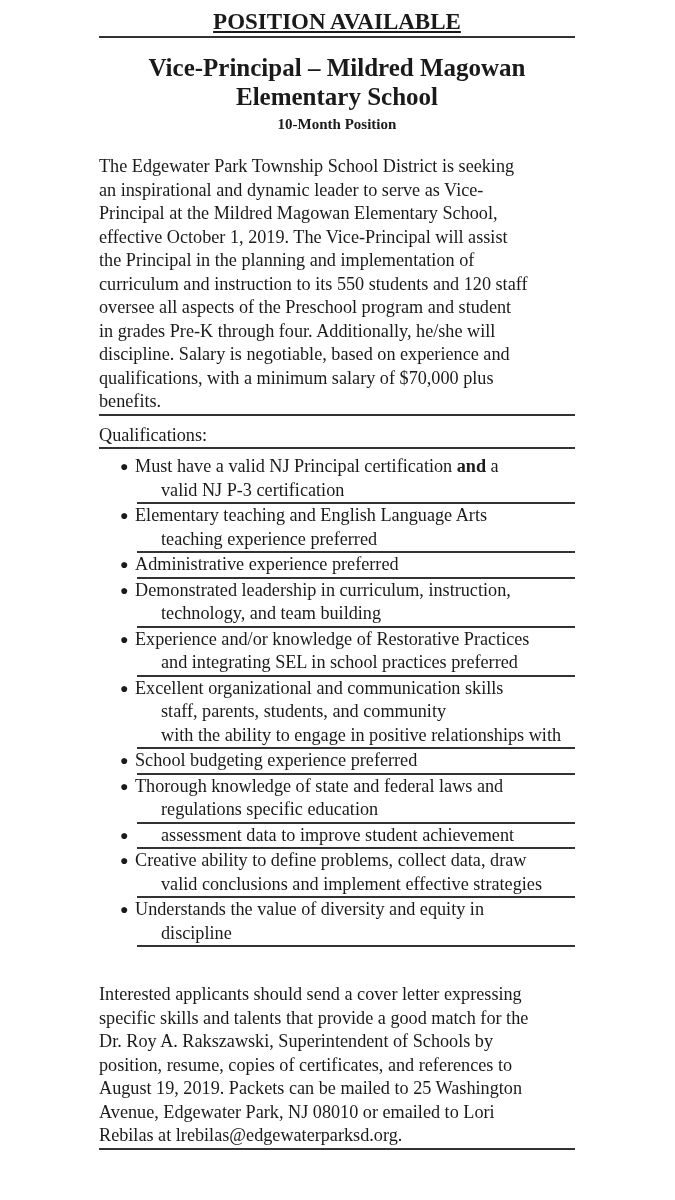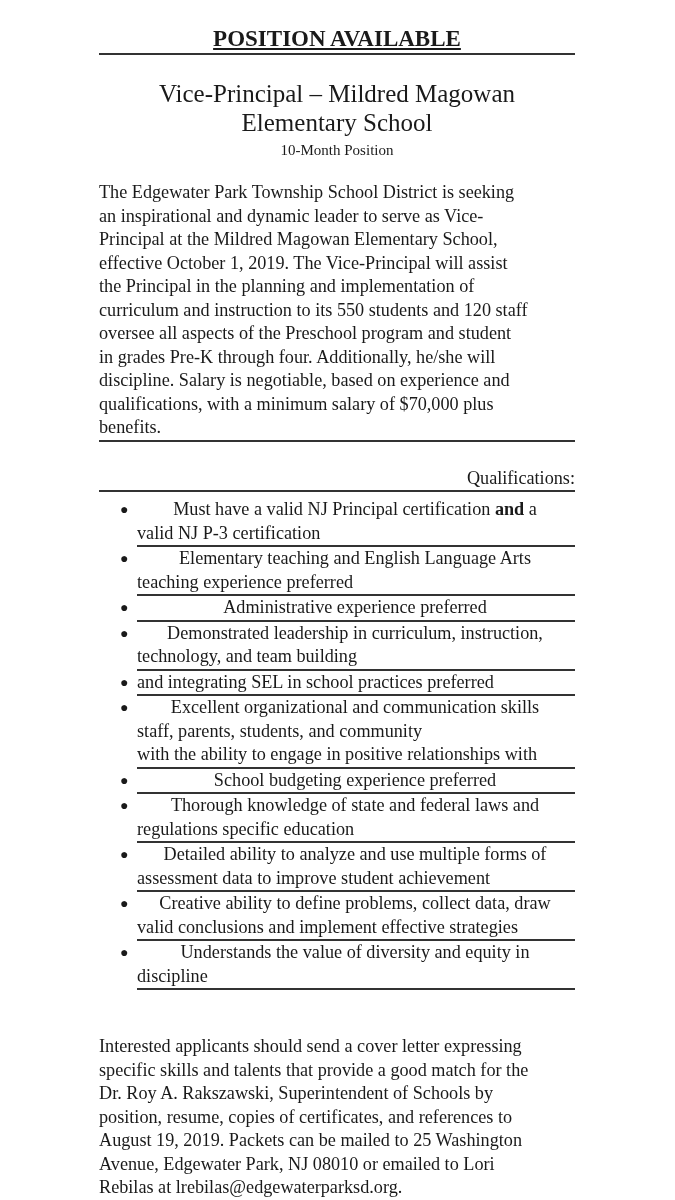--- a/index.html
+++ b/index.html
@@ -1,35 +1,35 @@
 <!DOCTYPE html>
 <html><head>
 <meta charset="utf-8">
 <style>
   html, body { margin: 0; padding: 0; background: #ffffff; }
   body { width: 675px; height: 1200px; position: relative; overflow: hidden;
          font-family: "Liberation Serif", "DejaVu Serif", serif; color: #1a1a1a; }
   .page { position: absolute; left: 99px; top: 0; width: 476px; }
   .hdr { text-align: center; font-weight: bold; font-size: 23px; text-decoration: underline;
-         text-decoration-thickness: 1.5px; text-underline-offset: 2px; padding-top: 25px; height: 28px; line-height: 28px; }
+         text-decoration-thickness: 1.5px; text-underline-offset: 2px; padding-top: 8px; height: 28px; line-height: 28px; }
   .rule { border-top: 2px solid #333; width: 476px; }
-  .titles { text-align: center; font-weight: normal; margin-top: 24px; }
+  .titles { text-align: center; font-weight: bold; margin-top: 15px; }
   .t1 { font-size: 25px; line-height: 29px; }
   .t2 { font-size: 15px; line-height: 26px; }
   .para { font-size: 18.2px; line-height: 23.5px; margin-top: 18px; }
   .para-first { }
   .uline { border-bottom: 2px solid #333; }
-  .quals-label { font-size: 18.2px; line-height: 23.5px; margin-top: 25px; text-align: right; }
+  .quals-label { font-size: 18.2px; line-height: 23.5px; margin-top: 8px; }
   ul.quals { list-style: none; margin: 6px 0 0 0; padding: 0; }
   ul.quals li { position: relative; margin-left: 38px; font-size: 18.2px; line-height: 23.5px;
                 border-bottom: 2px solid #333; margin-bottom: 0; padding-left: 0; }
-  ul.quals li .txt { display: block; padding-left: 0; }
-  ul.quals li .first { display: block; margin-left: -2px; text-align: center; }
+  ul.quals li .txt { display: block; padding-left: 0; margin-left: 24px; }
+  ul.quals li .first { display: block; margin-left: -2px; }
   ul.quals li .bullet { position: absolute; left: -17px; top: 0; font-size: 14px; line-height: 23.5px; }
-  .para-last { margin-top: 45px; }
+  .para-last { margin-top: 36px; }
 </style>
 </head>
 <body>
 
 <div class="page">
 
   <div class="hdr">POSITION AVAILABLE</div>
   <div class="rule"></div>
 
   <div class="titles">
@@ -69,40 +69,40 @@
         <span class="bullet">●</span>
         <span class="first"><span>Administrative experience preferred</span></span>
       </li>
       <li>
         <span class="bullet">●</span>
         <span class="first"><span>Demonstrated leadership in curriculum, instruction,</span></span>
         <span class="txt">technology, and team building</span>
       </li>
       <li>
         <span class="bullet">●</span>
+        <span class="first"><span>Experience and/or knowledge of Restorative Practices</span></span>
         <span class="txt">and integrating SEL in school practices preferred</span>
       </li>
       <li>
         <span class="bullet">●</span>
         <span class="first"><span>Excellent organizational and communication skills</span></span>
         <span class="txt">staff, parents, students, and community</span>
         <span class="txt">with the ability to engage in positive relationships with</span>
       </li>
       <li>
         <span class="bullet">●</span>
         <span class="first"><span>School budgeting experience preferred</span></span>
       </li>
       <li>
         <span class="bullet">●</span>
         <span class="first"><span>Thorough knowledge of state and federal laws and</span></span>
         <span class="txt">regulations specific education</span>
       </li>
       <li>
         <span class="bullet">●</span>
-        <span class="first"><span>Detailed ability to analyze and use multiple forms of</span></span>
         <span class="txt">assessment data to improve student achievement</span>
       </li>
       <li>
         <span class="bullet">●</span>
         <span class="first"><span>Creative ability to define problems, collect data, draw</span></span>
         <span class="txt">valid conclusions and implement effective strategies</span>
       </li>
       <li>
         <span class="bullet">●</span>
         <span class="first"><span>Understands the value of diversity and equity in</span></span>

